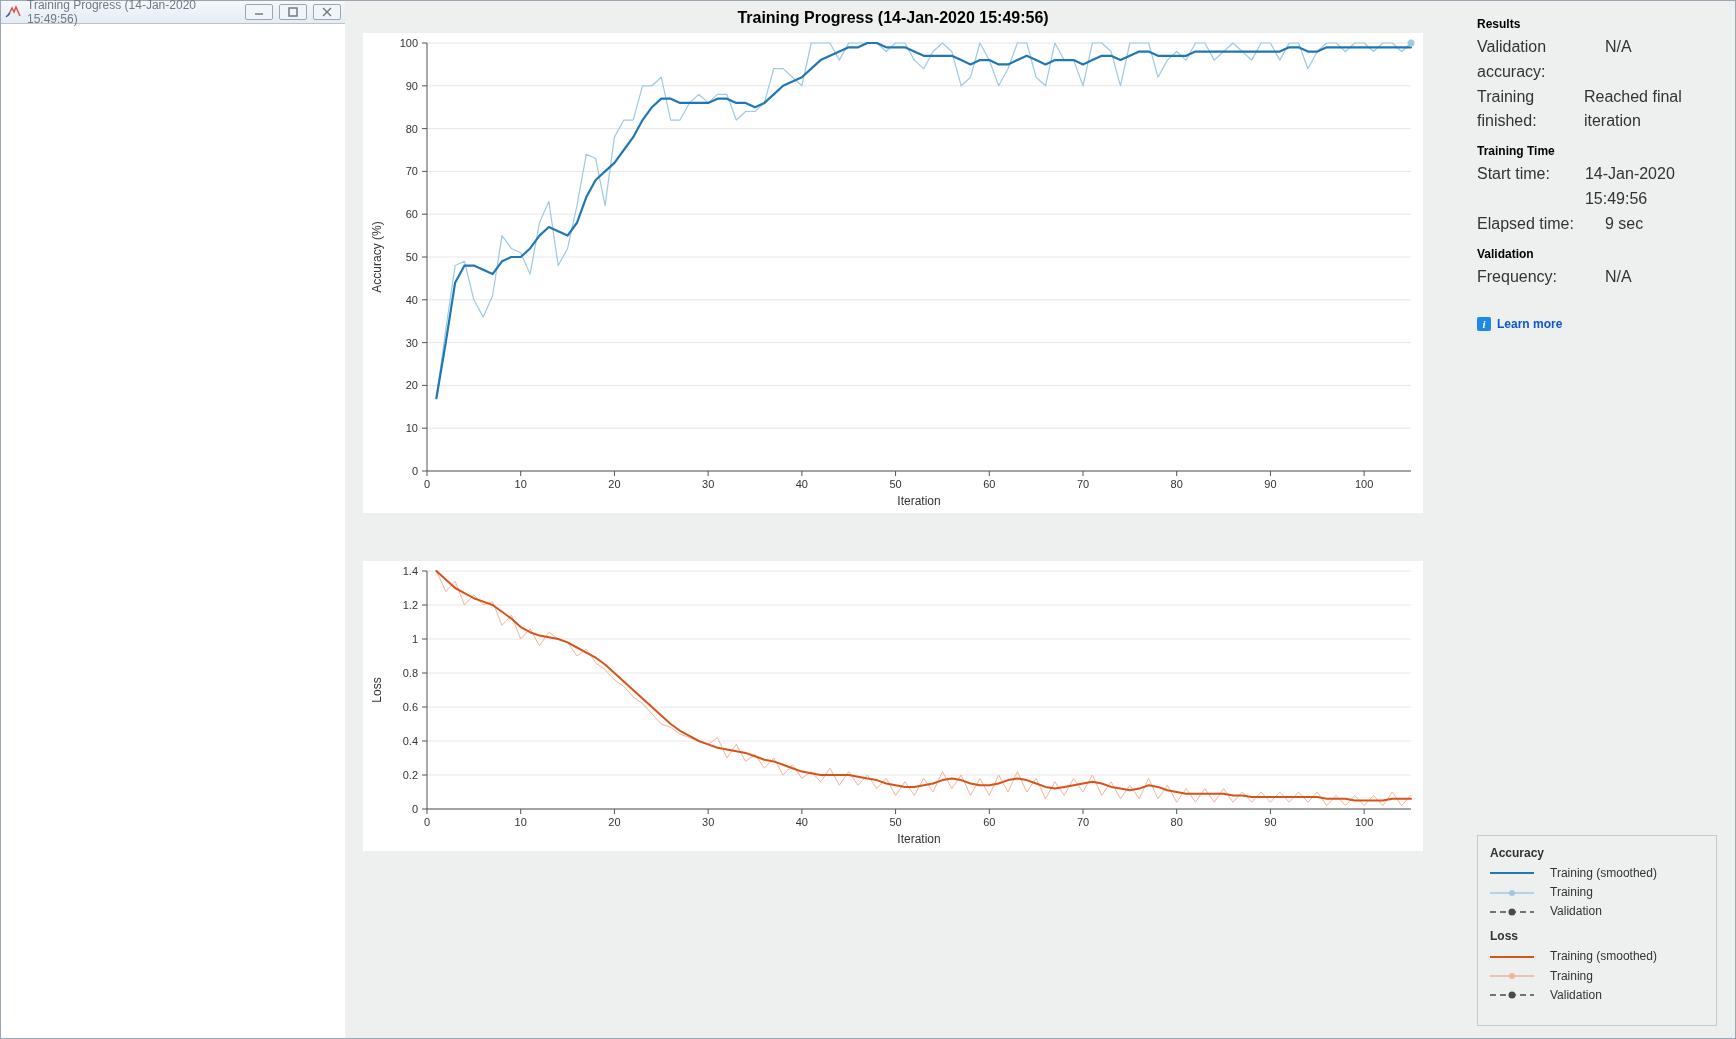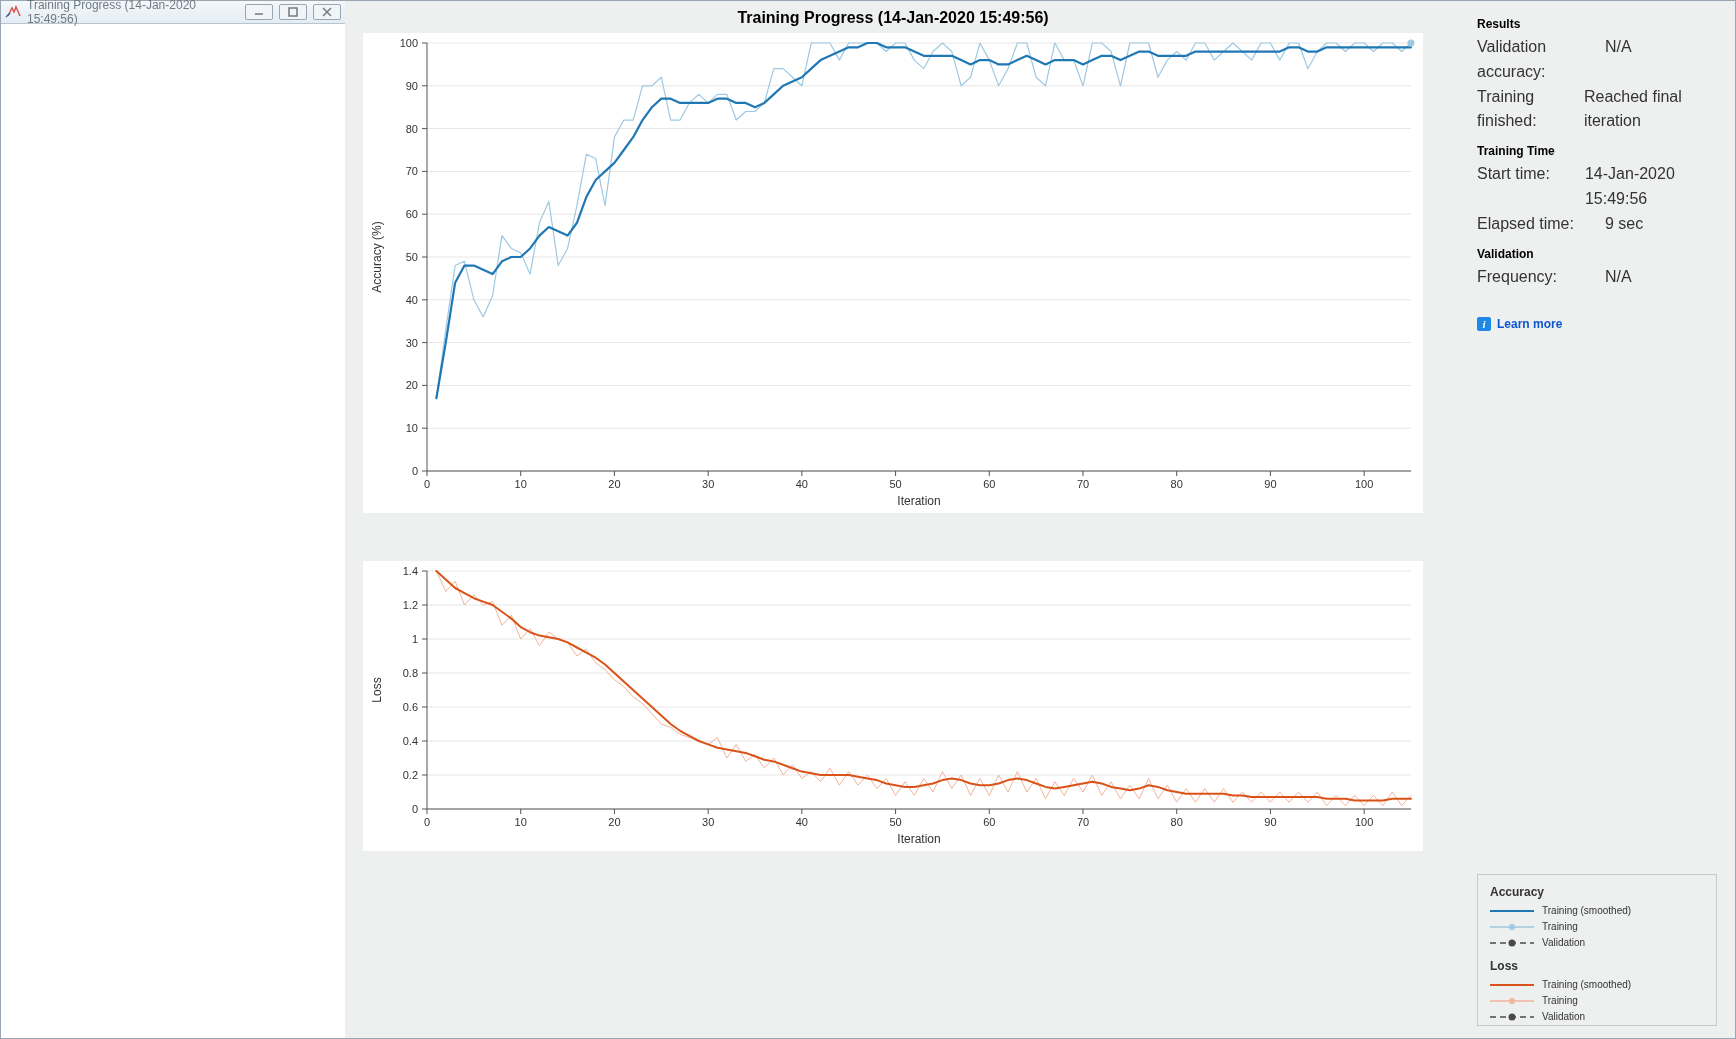--- a/index.html
+++ b/index.html
@@ -16,23 +16,23 @@
   .page-title{text-align:center;font-weight:bold;font-size:16px;color:#000;padding:2px 0 6px 0;}
   .chart-box{background:#fff;position:relative;}
   .chart-box svg{display:block;}
   .side{width:272px;padding:16px 18px 12px 14px;box-sizing:border-box;display:flex;flex-direction:column;}
   .side h4{margin:0 0 4px 0;font-size:12px;font-weight:bold;color:#000;}
   .side .kv{display:flex;font-size:16px;color:#333;line-height:1.55;}
   .side .kv .k{width:128px;}
   .side .section{margin-bottom:10px;}
   .learn{display:flex;align-items:center;gap:6px;margin-top:18px;color:#0b57d0;font-weight:bold;font-size:12px;}
   .learn .info-icon{width:14px;height:14px;background:#1e88e5;color:#fff;border-radius:2px;display:flex;align-items:center;justify-content:center;font-family:serif;font-style:italic;font-size:11px;}
-  .legend{margin-top:auto;border:1px solid #c9c9c9;padding:10px 12px 0 12px;background:#eef0ef;}
+  .legend{margin-top:auto;border:1px solid #c9c9c9;padding:10px 12px 20px 12px;background:#eef0ef;}
   .legend h5{margin:0 0 4px 0;font-size:12px;font-weight:bold;}
-  .legend .row{display:flex;align-items:center;gap:8px;font-size:10px;line-height:1.6;}
+  .legend .row{display:flex;align-items:center;gap:16px;font-size:12px;line-height:1.6;}
   .legend .swatch{width:44px;height:14px;display:flex;align-items:center;justify-content:center;}
   .axis-label{font-size:12px;fill:#333;}
   .tick-label{font-size:11px;fill:#333;}
 </style>
 </head>
 <body>
 
 <div class="outer">
 
   <div class="titlebar">

